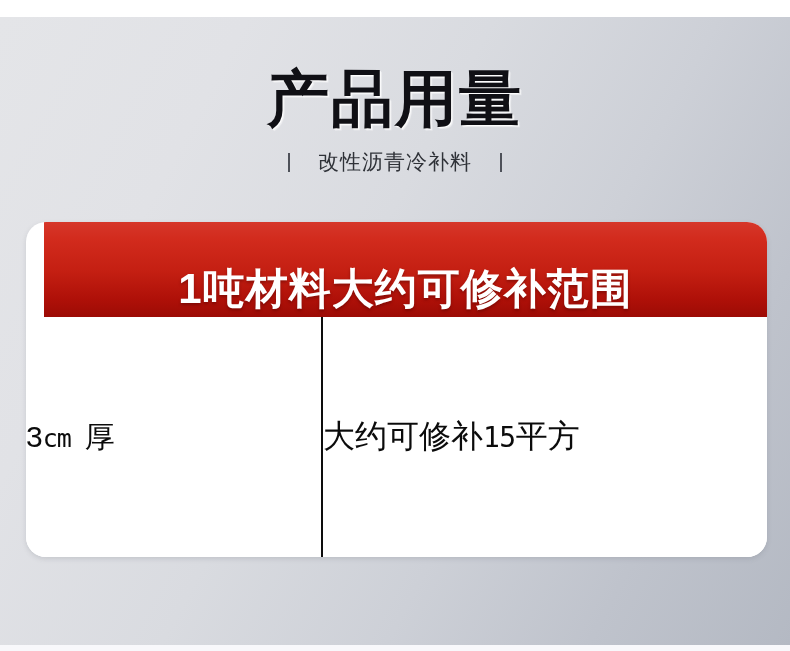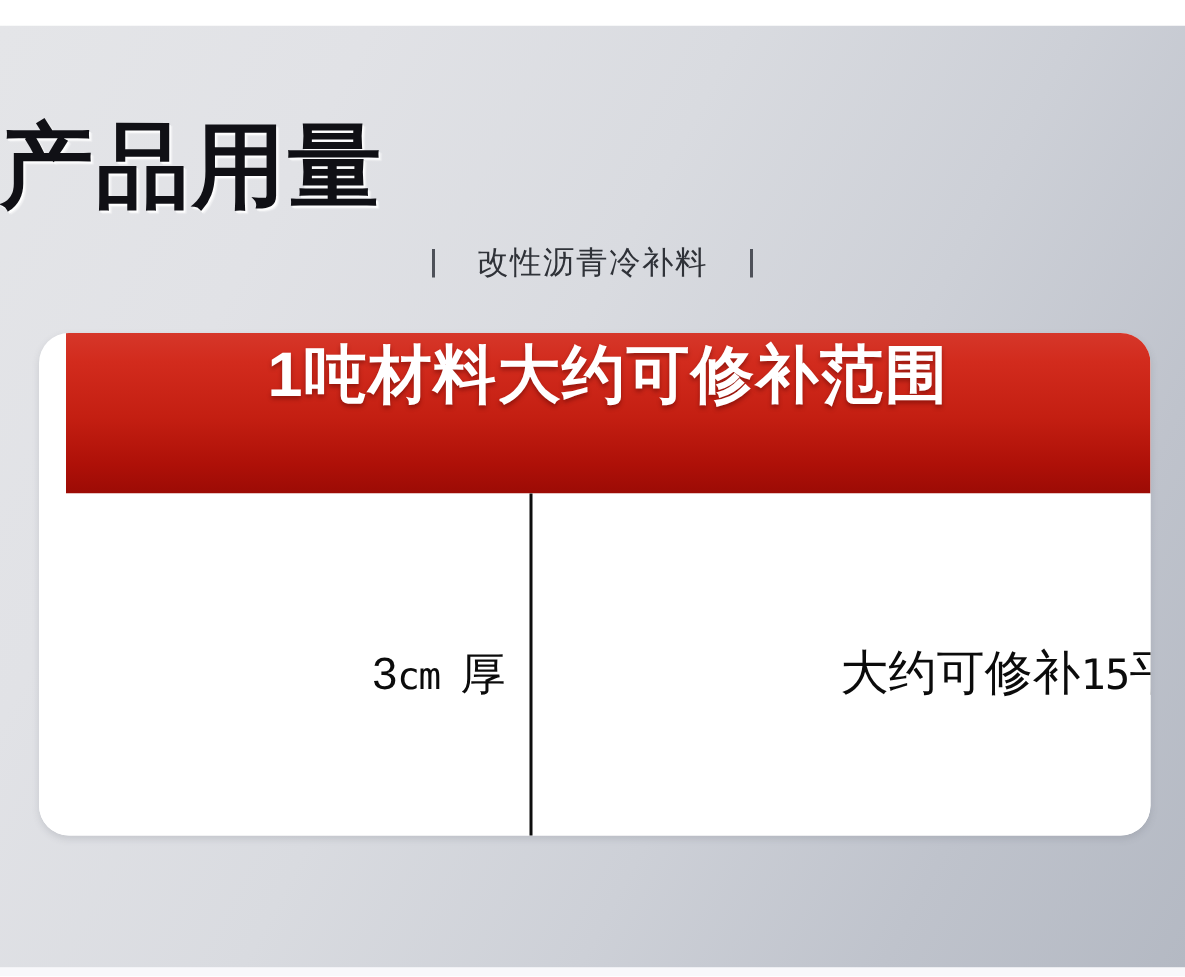--- a/index.html
+++ b/index.html
@@ -49,22 +49,23 @@
     position: absolute;
     left: 0; top: 645px;
     width: 790px; height: 6px;
     background: #f8f8fb;
   }
 
   
   .heading {
     position: absolute;
     left: 0;
-    top: 75px;
-    width: 790px;
+    top: 62px;
+    width: 790px;
+    text-align: center;
   }
   .main-title {
     font-family: "Liberation Sans", "DejaVu Sans", sans-serif;
     font-size: 62px;
     font-weight: 700;
     line-height: 74px;
     color: #101015;
     letter-spacing: 2px;
     text-shadow:
       1px 1px 0 rgba(255,255,255,0.85),
@@ -100,29 +101,29 @@
     width: 741px;
     height: 335px;
     border-radius: 20px;
     background: #ffffff;
     overflow: hidden;
     box-shadow: 0 2px 5px rgba(90,95,105,0.18);
   }
 
   .card-header {
     position: relative;
-    height: 107px;
+    height: 95px;
     background: linear-gradient(180deg,
       #d6372a 0%,
       #d22b1d 18%,
       #c41f12 52%,
       #ae1008 82%,
       #9c0b05 100%);
     display: flex;
-    align-items: flex-start;
+    align-items: flex-end;
     justify-content: center;
     margin-left: 18px;
   }
   .card-header-text {
     font-family: "Liberation Sans", "DejaVu Sans", sans-serif;
     font-size: 42px;
     font-weight: 700;
     color: #ffffff;
     letter-spacing: 1px;
     white-space: nowrap;
@@ -137,22 +138,22 @@
     border-collapse: collapse;
     table-layout: fixed;
   }
   .spec-table tr {
     height: 62px;
   }
   .spec-table tr:last-child {
     height: 62px;
   }
   .spec-table td {
-    padding: 16px;
-    text-align: right;
+    padding: 0;
+    text-align: left;
     vertical-align: middle;
     background: #ffffff;
     border-bottom: 2px solid #0d0d0d;
   }
   .spec-table tr:last-child td {
     border-bottom: none;
   }
   .col-thickness {
     width: 295px;
     border-right: 2px solid #0d0d0d;

